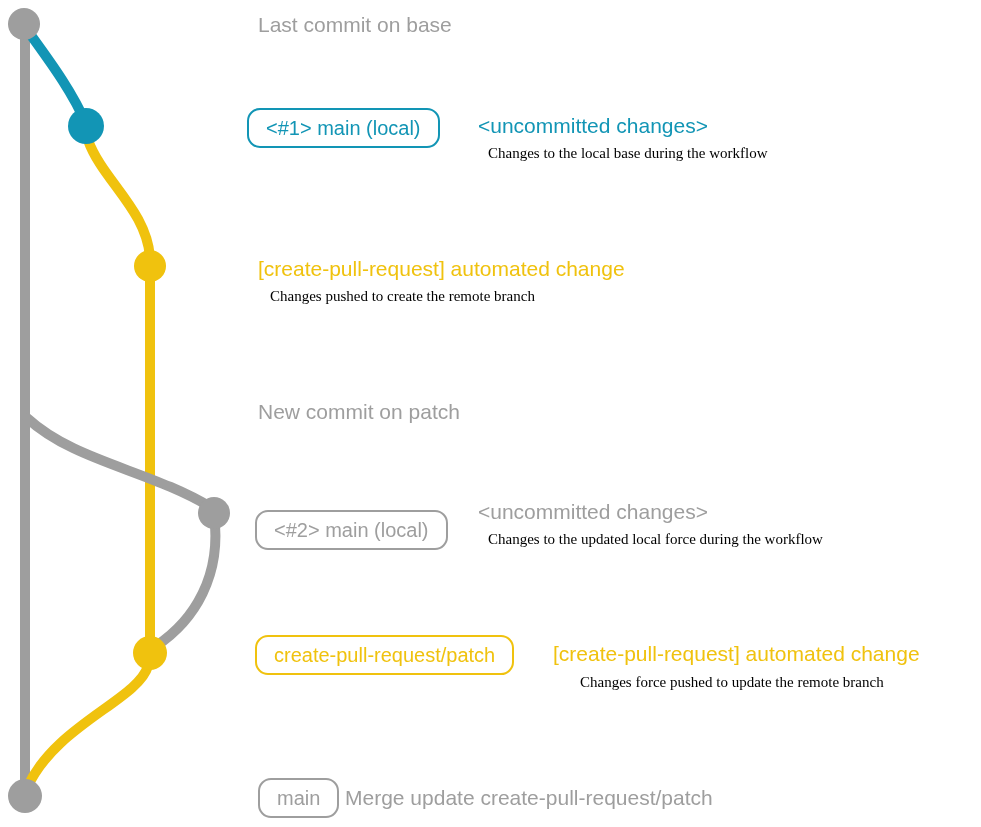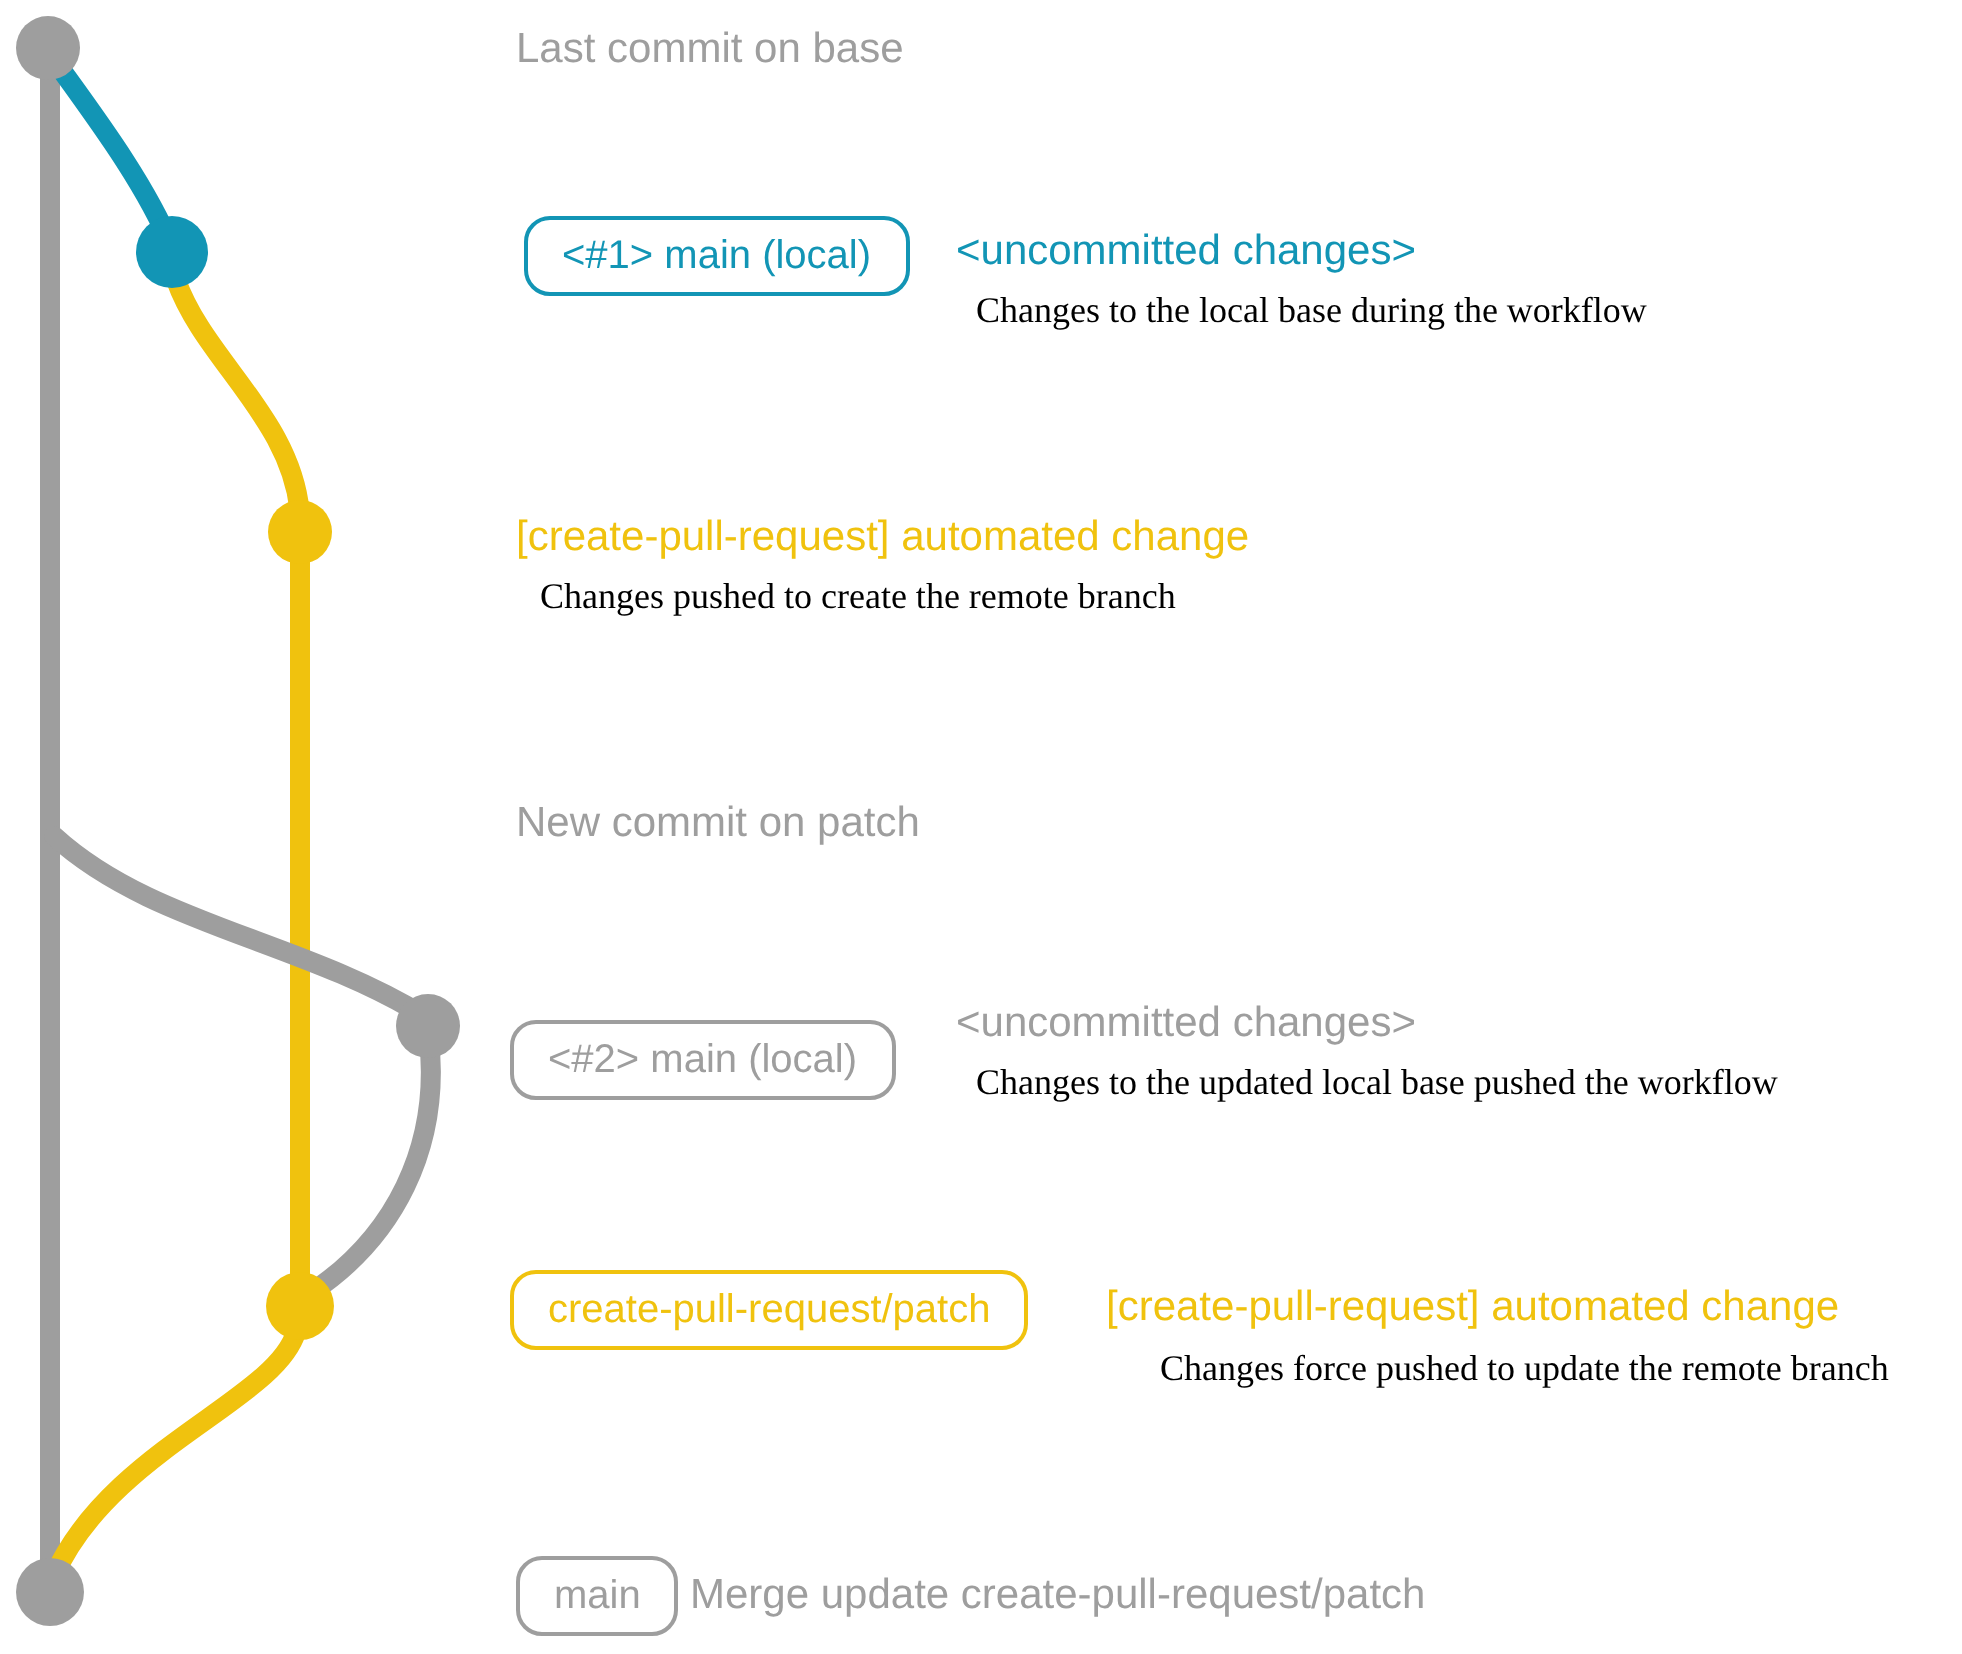--- a/index.html
+++ b/index.html
@@ -9,21 +9,21 @@
   .label { position:absolute; font-size:21px; line-height:24px; white-space:nowrap; }
   .gray   { color:var(--gray); }
   .teal   { color:var(--teal); }
   .yellow { color:var(--yellow);text-align:center; }
   .badge  { position:absolute; box-sizing:border-box; height:40px; line-height:36px;
             padding:0 17px; border:2px solid; border-radius:13px; font-size:20px;
             white-space:nowrap; background:#ffffff; }
   .badge.gray   { border-color:var(--gray);   color:var(--gray); }
   .badge.teal   { border-color:var(--teal);   color:var(--teal); }
   .badge.yellow { border-color:var(--yellow); color:var(--yellow); }
-  .note { position:absolute; font-family:"Liberation Serif", serif; font-size:18px;
+  .note { position:absolute; font-family:"Liberation Serif", serif; font-size:15px;
           color:var(--ink); white-space:nowrap; }
 </style>
 </head>
 <body>
 
 <div class="stage">
 
   <svg class="graph" width="250" height="827" viewBox="0 0 250 827">
     <g fill="none" stroke-width="10" stroke-linecap="round">
       <path d="M 25 25 L 25 796" stroke="#9E9E9E"></path>
@@ -37,32 +37,32 @@
     <circle cx="24" cy="24" r="16" fill="#9E9E9E"></circle>
     <circle cx="86" cy="126" r="18" fill="#1295B5"></circle>
     <circle cx="150" cy="266" r="16" fill="#F0C20E"></circle>
     <circle cx="214" cy="513" r="16" fill="#9E9E9E"></circle>
     <circle cx="150" cy="653" r="17" fill="#F0C20E"></circle>
     <circle cx="25" cy="796" r="17" fill="#9E9E9E"></circle>
   </svg>
 
   <div class="label gray" style="left:258px; top:13px;">Last commit on base</div>
 
-  <div class="badge teal" style="left:262px; top:108px;">&lt;#1&gt; main (local)</div>
+  <div class="badge teal" style="left:247px; top:108px;">&lt;#1&gt; main (local)</div>
   <div class="label teal" style="left:478px; top:114px;">&lt;uncommitted changes&gt;</div>
   <div class="note" style="left:488px; top:145px;">Changes to the local base during the workflow</div>
 
   <div class="label yellow" style="left:258px; top:257px;">[create-pull-request] automated change</div>
   <div class="note" style="left:270px; top:288px;">Changes pushed to create the remote branch</div>
 
   <div class="label gray" style="left:258px; top:400px;">New commit on patch</div>
 
   <div class="badge gray" style="left:255px; top:493px;margin-top:17px;">&lt;#2&gt; main (local)</div>
   <div class="label gray" style="left:478px; top:500px;">&lt;uncommitted changes&gt;</div>
-  <div class="note" style="left:488px; top:531px;">Changes to the updated local base pushed the workflow</div>
+  <div class="note" style="left:488px; top:531px;">Changes to the updated local force during the workflow</div>
 
   <div class="badge yellow" style="left:255px; top:635px;">create-pull-request/patch</div>
   <div class="label yellow" style="left:553px; top:642px;">[create-pull-request] automated change</div>
   <div class="note" style="left:580px; top:674px;">Changes force pushed to update the remote branch</div>
 
   <div class="badge gray" style="left:258px; top:778px;">main</div>
   <div class="label gray" style="left:345px; top:786px;">Merge update create-pull-request/patch</div>
 
 </div>
 

